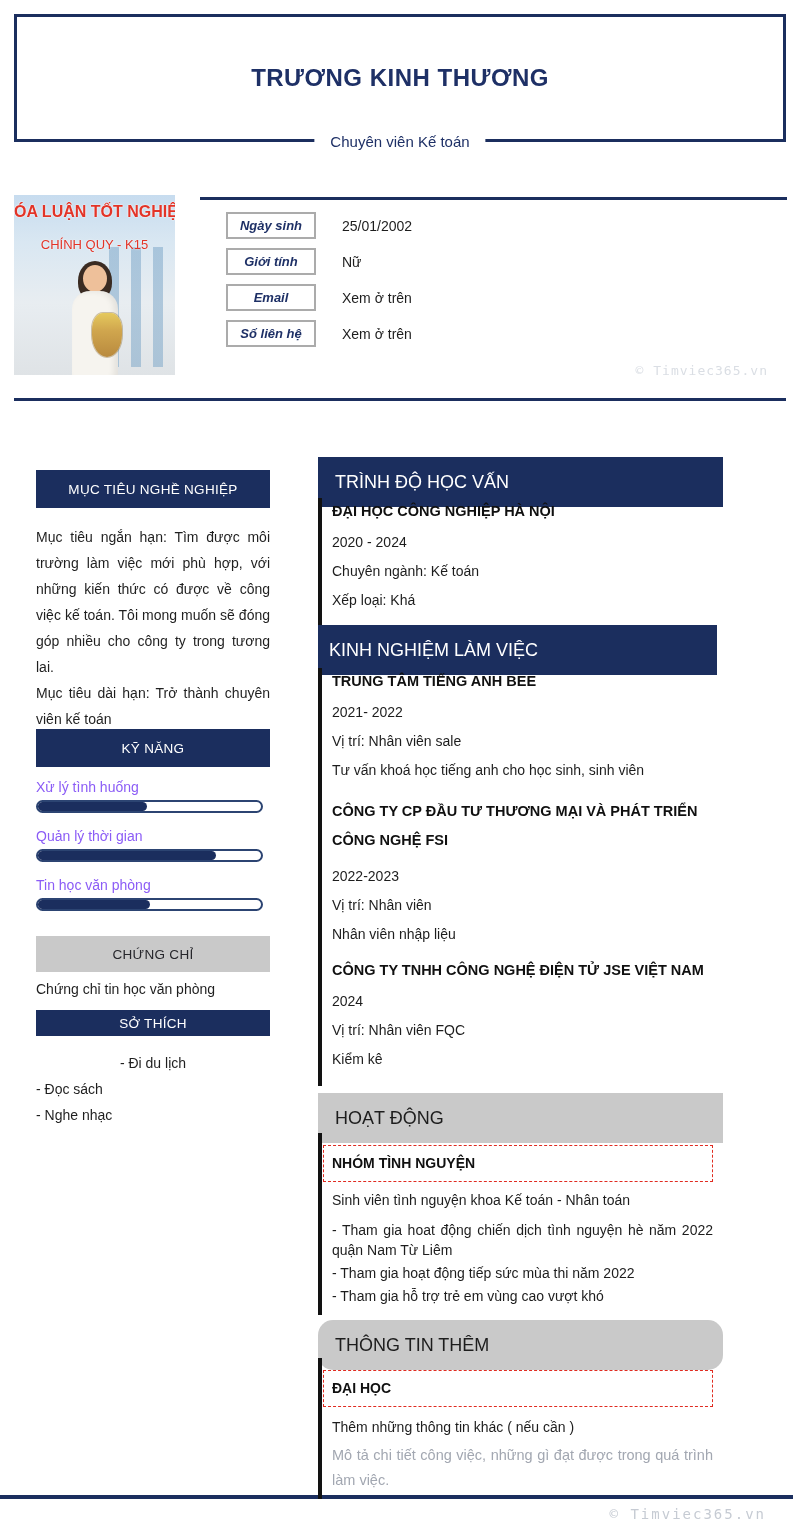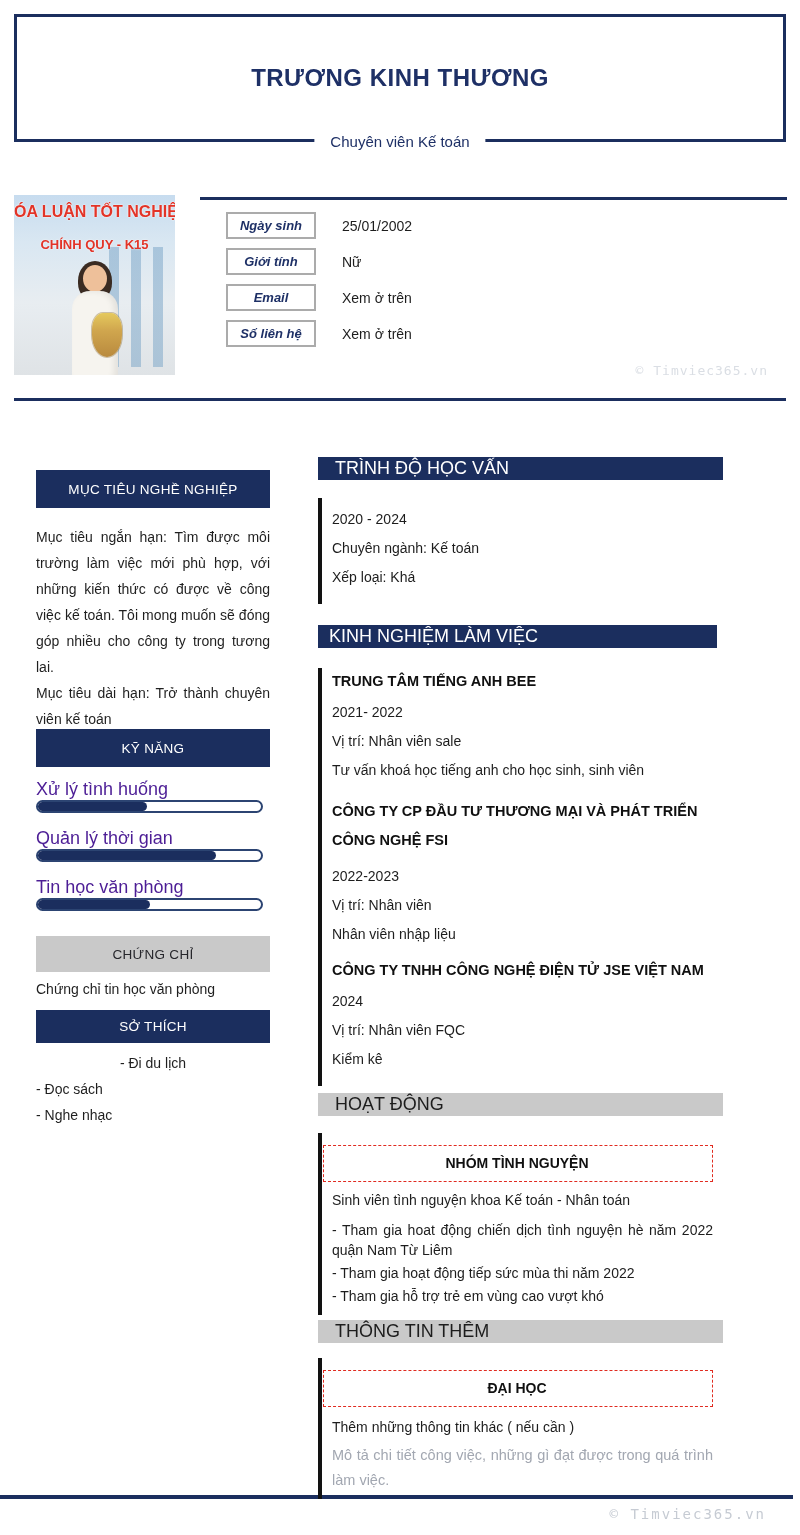--- a/index.html
+++ b/index.html
@@ -29,21 +29,21 @@
     position:absolute; right:6px; top:52px; width:60px; height:120px; opacity:.55;
     background:repeating-linear-gradient(90deg,#7fa8c9 0 10px,transparent 10px 22px);
   }
   .photo .banner1 {
     position:absolute; top:8px; left:0; right:0; text-align:center;
     font-size:16px; font-weight:bold; color:#e23428;
     text-shadow:0 0 2px #ffffff, 0 0 1px #ffffff; white-space:nowrap;
   }
   .photo .banner2 {
     position:absolute; top:42px; left:0; right:0; text-align:center;
-    font-size:13px; font-weight:bold; color:#e23428;
+    font-size:13px; font-weight:normal; color:#e23428;
     text-shadow:0 0 2px #ffffff; white-space:nowrap;
   }
   .photo .hair { position:absolute; left:64px; top:66px; width:34px; height:40px; border-radius:50% 50% 45% 45%; background:#3a2b22; }
   .photo .head { position:absolute; left:69px; top:70px; width:24px; height:27px; border-radius:50%; background:#eec09a; }
   .photo .dress { position:absolute; left:58px; top:96px; width:46px; height:90px; border-radius:18px 18px 6px 6px; background:#f6f4ef; box-shadow:inset -4px 0 6px rgba(0,0,0,.08); }
   .photo .bouquet { position:absolute; left:78px; top:118px; width:30px; height:44px; border-radius:40% 40% 55% 55%; background:linear-gradient(180deg,#e5c95d 0%,#d0a64e 40%,#b98a3e 100%); box-shadow:0 0 0 1px rgba(120,90,30,.35); }
   
   .rule { position:absolute; background:#1b2e5e; }
   
   .fields { position:absolute; left:200px; top:212px; width:587px; }
@@ -56,42 +56,42 @@
   .field-value { margin-left:26px; font-size:14px; color:#1d1d1d; }
   
   .lhead {
     position:absolute; left:36px; width:234px; height:38px;
     display:flex; align-items:center; justify-content:center;
     background:#1b2e5e; color:#ffffff; font-size:13.5px; letter-spacing:.3px;
   }
   .lhead.gray { background:#c9c9c9; color:#26262b; }
   .ltext { position:absolute; left:36px; width:234px; font-size:14px; line-height:26px; color:#1f1f1f; }
   .ltext p { margin:0; text-align:justify; }
-  .skill-label { position:absolute; left:36px; font-size:18px; color:#4c1d95; }
+  .skill-label { position:absolute; left:36px; font-size:14px; color:#8b5cf6; }
   .skill-bar {
     position:absolute; left:36px; width:223px; height:9px; background:#ffffff;
     border:2px solid #2c4472; border-radius:8px;
   }
   .skill-fill { height:9px; background:#1b2e5e; border-radius:8px; }
   .hobby-line { margin:0 0 10px 0; }
   
   .rhead {
-    position:absolute; left:318px; width:388px; height:23px; padding-left:17px;
+    position:absolute; left:318px; width:388px; height:50px; padding-left:17px;
     display:flex; align-items:center; background:#1b2e5e; color:#ffffff; font-size:18px;
   }
   .rhead.gray { background:#c9c9c9; color:#1d1d1d; }
   .rblock {
     position:absolute; left:318px; width:381px;
     border-left:4px solid #121212; padding-left:10px; padding-bottom:6px;
   }
   .rblock h3 { margin:4px 0 0 0; font-size:14.5px; font-weight:bold; color:#101010; line-height:19px; }
   .rblock h3.next { margin-top:19px; }
   .rblock p { margin:13px 0; font-size:14px; line-height:16px; color:#1d1d1d; }
   .dashed-box {
-    border:1px dashed #e02b20; margin:12px 0 0 -9px; padding:8px 10px 8px 8px;text-align:center;
+    border:1px dashed #e02b20; margin:12px 0 0 -9px; padding:8px 10px 8px 8px;
   }
   .dashed-box h3 { margin:0; font-size:14px; font-weight:bold; color:#101010; }
   .act-sub { margin:10px 0 12px 0 !important; }
   .bullets p { margin:0 0 3px 0; line-height:20px; }
   .bullets p.just { text-align:justify; }
   .note-line { margin:12px 0 8px 0 !important; }
   .placeholder-text {
     margin:8px 0 0 0 !important; color:#a2a7b1 !important;
     text-align:justify; line-height:25px !important; font-size:14.5px !important;
   }
@@ -162,29 +162,30 @@
     <div class="skill-fill" style="width: 80%;"></div>
   </div>
   <div class="skill-label" style="top:877px;">Tin học văn phòng</div>
   <div class="skill-bar" style="top:898px;">
     <div class="skill-fill" style="width: 50%;"></div>
   </div>
 
   <div class="lhead gray" style="top:936px; height:36px;">CHỨNG CHỈ</div>
   <div class="ltext" style="top:976px;">Chứng chỉ tin học văn phòng</div>
 
-  <div class="lhead" style="top:1010px; height:33px;">SỞ THÍCH</div>
+  <div class="lhead" style="top:1010px; height:26px;">SỞ THÍCH</div>
   <div class="ltext" style="top:1050px;">
     <p class="hobby-line" style="text-align:center;">- Đi du lịch</p>
     <p class="hobby-line" style="text-align:left;">- Đọc sách</p>
     <p class="hobby-line" style="text-align:left;">- Nghe nhạc</p>
   </div>
 
   <div class="rhead" style="top:457px;">TRÌNH ĐỘ HỌC VẤN</div>
   <div class="rblock" style="top:498px;">
+    <h3>ĐẠI HỌC CÔNG NGHIỆP HÀ NỘI</h3>
     <p>2020 - 2024</p>
     <p>Chuyên ngành: Kế toán</p>
     <p>Xếp loại: Khá</p>
   </div>
 
   <div class="rhead" style="top:625px;padding-left:11px;">KINH NGHIỆM LÀM VIỆC</div>
   <div class="rblock" style="top:668px;">
     <h3>TRUNG TÂM TIẾNG ANH BEE</h3>
     <p>2021- 2022</p>
     <p>Vị trí: Nhân viên sale</p>
@@ -205,21 +206,21 @@
       <h3>NHÓM TÌNH NGUYỆN</h3>
     </div>
     <p class="act-sub">Sinh viên tình nguyện khoa Kế toán - Nhân toán</p>
     <div class="bullets">
       <p class="just">- Tham gia hoat động chiến dịch tình nguyện hè năm 2022 quận Nam Từ Liêm</p>
       <p>- Tham gia hoạt động tiếp sức mùa thi năm 2022</p>
       <p>- Tham gia hỗ trợ trẻ em vùng cao vượt khó</p>
     </div>
   </div>
 
-  <div class="rhead gray" style="top:1320px;">THÔNG TIN THÊM</div>
+  <div class="rhead gray" style="top:1320px;border-radius:15px;">THÔNG TIN THÊM</div>
   <div class="rblock" style="top:1358px;">
     <div class="dashed-box">
       <h3>ĐẠI HỌC</h3>
     </div>
     <p class="note-line">Thêm những thông tin khác ( nếu cần )</p>
     <p class="placeholder-text">Mô tả chi tiết công việc, những gì đạt được trong quá trình làm việc.</p>
   </div>
 
   <div class="watermark top">© Timviec365.vn</div>
   <div class="watermark bottom">© Timviec365.vn</div>

